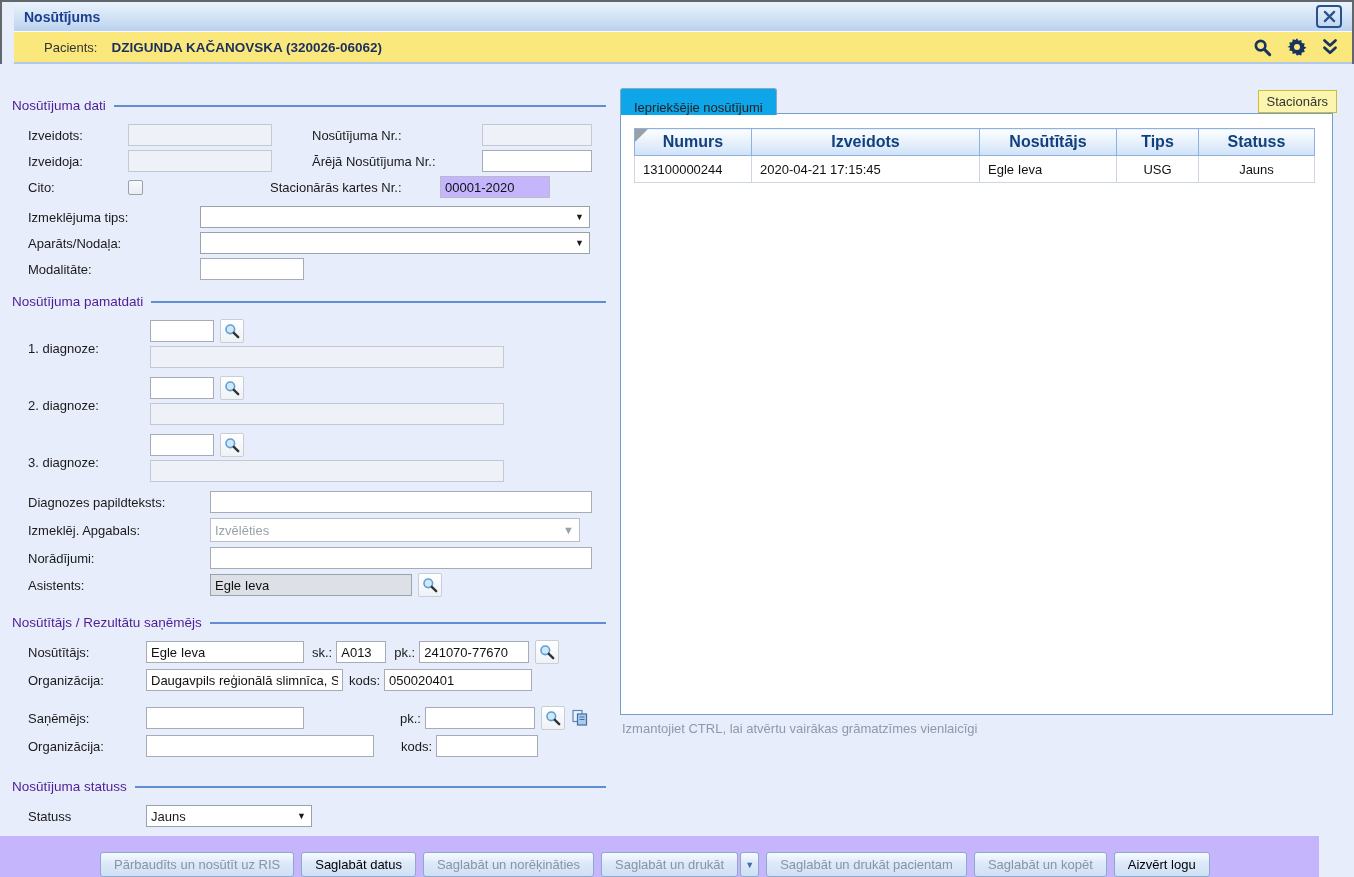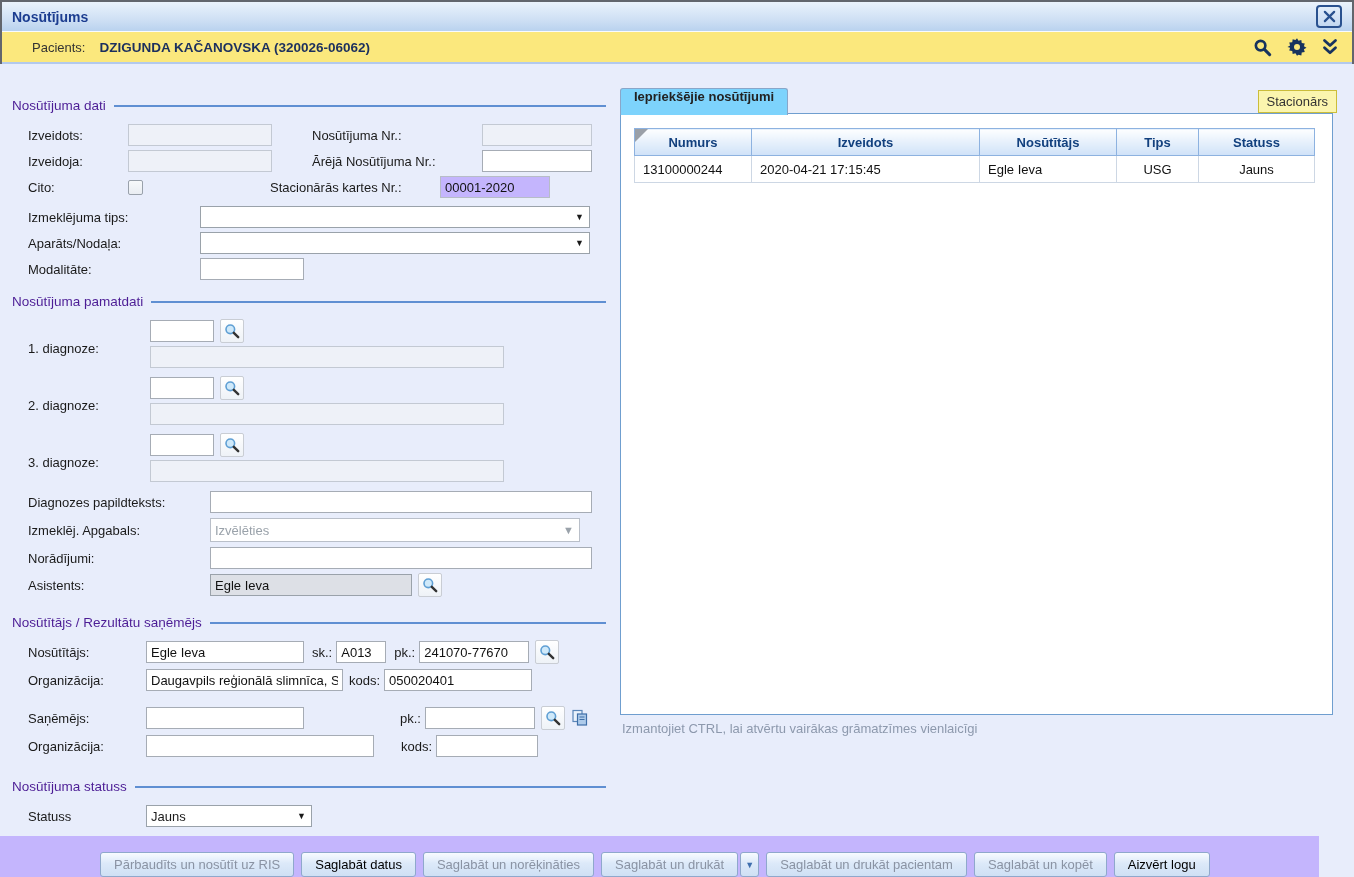--- a/index.html
+++ b/index.html
@@ -2,21 +2,21 @@
 <html><head>
 <meta charset="utf-8">
 <style>
   html,body{margin:0;padding:0;}
   body{
     position:relative;width:1354px;height:877px;overflow:hidden;
     background:#e8edfb;
     font-family:"Liberation Sans","DejaVu Sans",sans-serif;font-size:13px;color:#1a1a1a;
   }
   
-  .chrome{position:absolute;top:0;left:0;right:0;border:2px solid #62666d;border-bottom:none;}
+  .chrome{position:absolute;top:0;left:0;right:0;border:2px solid #62666d;border-bottom:none;padding-left:12px;}
   .titlebar{
     height:29px;display:flex;align-items:center;
     background:linear-gradient(#eaf3fc,#cfe0f4 60%,#b9d2ee);
     border-bottom:1px solid #f7fbff;position:relative;
   }
   .titlebar .title{margin-left:10px;font-weight:bold;font-size:14px;color:#1c3d90;}
   .close-btn{
     position:absolute;right:10px;top:3px;width:26px;height:23px;
     border:2px solid #29518f;border-radius:4px;background:transparent;
     display:flex;align-items:center;justify-content:center;cursor:pointer;padding:0;
@@ -60,35 +60,35 @@
     width:24px;height:24px;border:1px solid #c9cdd4;border-radius:2px;
     background:linear-gradient(#ffffff,#eef2f7);display:flex;align-items:center;justify-content:center;
     cursor:pointer;padding:0;
   }
   .diag-group{margin-bottom:7px;}
   .diag-group .coderow{display:flex;align-items:center;height:26px;}
   .diag-group .bigrow{display:flex;align-items:center;margin-top:2px;} .spacer6{width:6px;}
   
   .tab{
     position:absolute;left:620px;top:88px;height:26px;padding:0 13px;z-index:2;
-    background:#7dd3fc;border:1px solid #89a6c9;border-bottom:none;border-radius:3px 3px 0 0;
-    display:flex;align-items:flex-start;color:#222;cursor:pointer;font-weight:bold;
+    background:#0ea5e9;border:1px solid #89a6c9;border-bottom:none;border-radius:3px 3px 0 0;
+    display:flex;align-items:flex-end;color:#222;cursor:pointer;
   }
   .badge{
     position:absolute;right:17px;top:90px;height:19px;padding:1px 8px;z-index:2;
     background:#fbf5ae;border:1px solid #cbbd3a;display:flex;align-items:center;color:#333;
   }
   .panel{
     position:absolute;left:620px;top:113px;width:713px;height:602px;
     background:#fff;border:1px solid #6f9ecf;box-sizing:border-box;
   }
   .grid{border-collapse:collapse;margin:14px 0 0 13px;width:680px;table-layout:fixed;}
   .grid th{
     height:26px;background:linear-gradient(#fdfeff,#cfe2f8);
-    border:1px solid #8db2e0;color:#12407e;font-weight:bold;font-size:13px;text-align:center;
+    border:1px solid #8db2e0;color:#12407e;font-weight:bold;font-size:16px;text-align:center;
     position:relative;padding:0 4px;overflow:hidden;
   }
   .grid th:first-child::before{
     content:"";position:absolute;left:0;top:0;
     border-top:13px solid #9aa0a8;border-right:13px solid transparent;
   }
   .grid td{
     height:26px;border:1px solid #cdd7e4;color:#111;font-size:13px;
     padding:0 8px;overflow:hidden;white-space:nowrap;background:#fff;
   }

